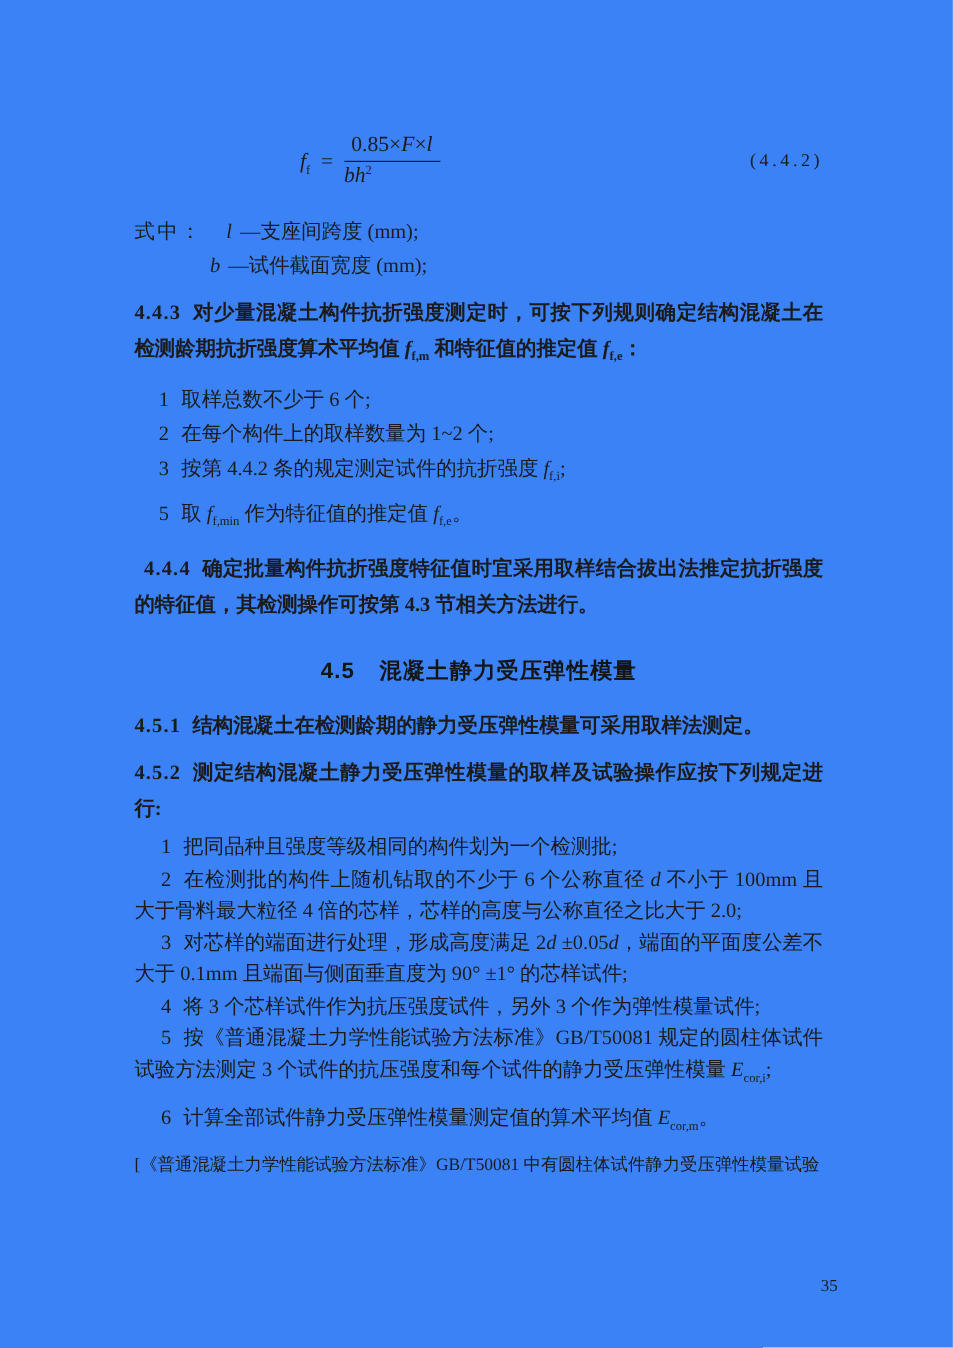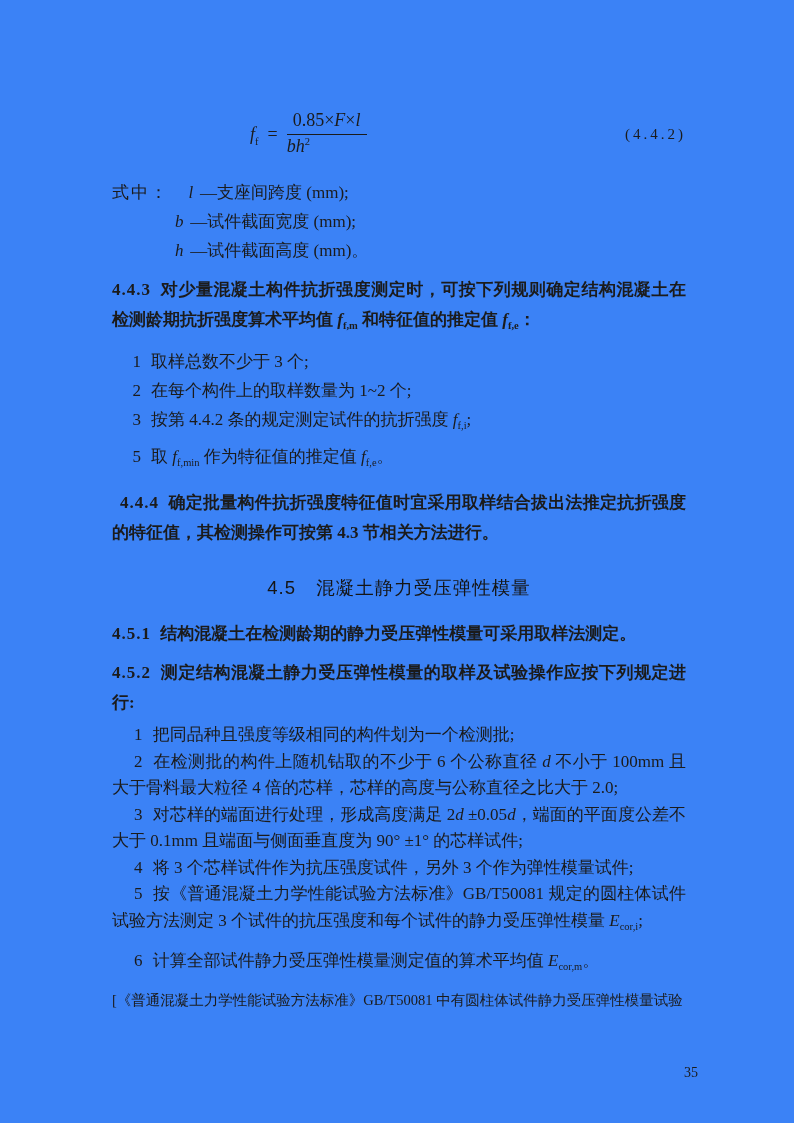--- a/index.html
+++ b/index.html
@@ -46,21 +46,21 @@
   .linum { margin-right:0.6em; }
 
   .note { font-size:14.5px; line-height:20px; margin-top:15px; text-align:justify; }
   .c443 { margin-top:10px; }
   .c444 { margin-top:17px; text-indent:8px; }
   .c451 { margin-bottom:9px; }
   .c452 { margin-bottom:2px; }
 
   .sec-heading {
     font-family:"Liberation Sans","DejaVu Sans",sans-serif;
-    font-weight:normal; font-size:18.5px; text-align:center;
+    font-weight:bold; font-size:18.5px; text-align:center;
     margin:27px 0 19px; letter-spacing:1px; color:#151515;
   }
   .sec-num { margin-right:1.1em; }
 
   .page-number {
     position:absolute; right:116px; bottom:42px;
     font-size:14px; color:#1b1b1b;
   }
 </style>
 </head>
@@ -77,29 +77,28 @@
           <span class="num"><span>0.85×</span><i class="var">F</i><span>×</span><i class="var">l</i></span>
           <span class="den"><i class="var">bh</i><sup>2</sup></span>
         </span>
       </div>
       <span class="eq-label">(4.4.2)</span>
     </div>
 
     <div class="where">
       <p class="where-line"><span class="where-label">式中：</span><i class="var sym">l</i><span>—支座间跨度 (mm);</span></p>
       <p class="where-line indent"><i class="var sym">b</i><span>—试件截面宽度 (mm);</span></p>
-      <p class="where-line indent"><i class="var sym">h</i><span>—试件截面高度 (mm)。</span></p>
     </div>
 
     <p class="para c443">
       <span class="cnum">4.4.3</span><span>对少量混凝土构件抗折强度测定时，可按下列规则确定结构混凝土在检测龄期抗折强度算术平均值 </span><span class="mathw"><i class="var">f</i><sub>f,m</sub></span><span> 和特征值的推定值 </span><span class="mathw"><i class="var">f</i><sub>f,e</sub></span><span>：</span>
     </p>
 
     <div class="list l443">
-      <p class="li"><span class="linum">1</span><span>取样总数不少于 3 个;</span></p>
+      <p class="li"><span class="linum">1</span><span>取样总数不少于 6 个;</span></p>
       <p class="li"><span class="linum">2</span><span>在每个构件上的取样数量为 1~2 个;</span></p>
       <p class="li"><span class="linum">3</span><span>按第 4.4.2 条的规定测定试件的抗折强度 </span><span class="mathw"><i class="var">f</i><sub>f,i</sub></span><span>;</span></p>
       <p class="li sp"><span class="linum">5</span><span>取 </span><span class="mathw"><i class="var">f</i><sub>f,min</sub></span><span> 作为特征值的推定值 </span><span class="mathw"><i class="var">f</i><sub>f,e</sub></span><span>。</span></p>
     </div>
 
 
     <p class="para c444">
       <span class="cnum">4.4.4</span><span>确定批量构件抗折强度特征值时宜采用取样结合拔出法推定抗折强度的特征值，其检测操作可按第 4.3 节相关方法进行。</span>
     </p>
 

